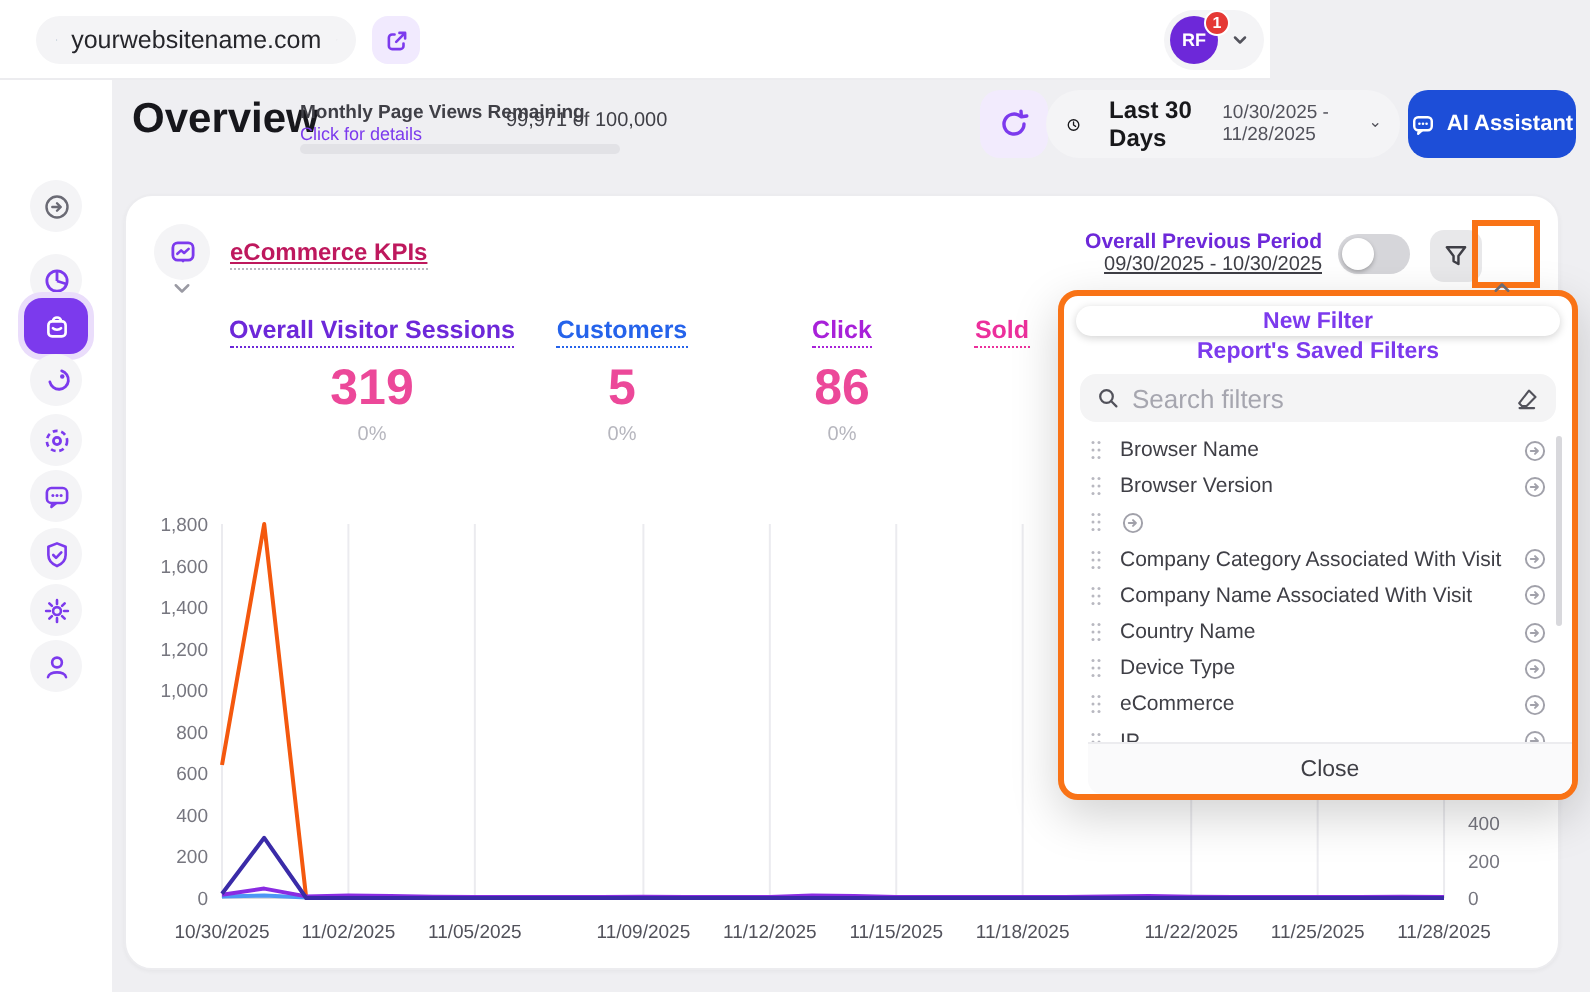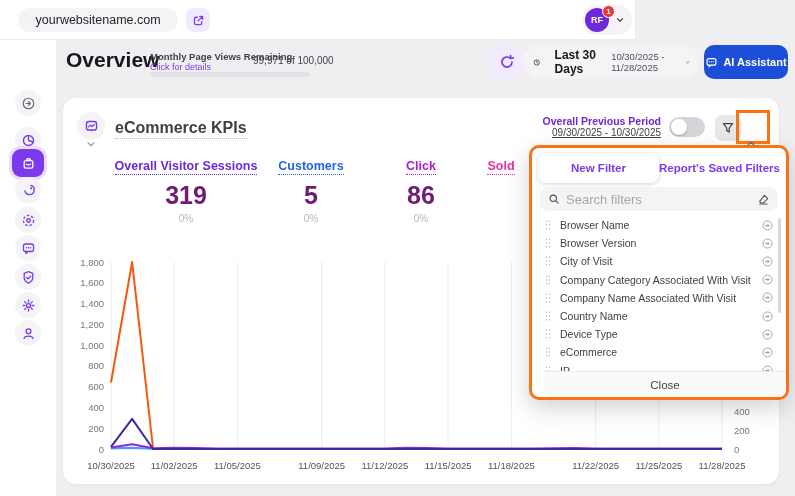--- a/index.html
+++ b/index.html
@@ -47,43 +47,43 @@
   .ai-btn { position:absolute; left:704px; top:45px; height:34px; width:84px;
     background:#1d4ed8; border-radius:10px; color:#fff; display:flex; align-items:center;
     justify-content:center; gap:5px; font-size:11px; font-weight:bold; cursor:pointer; }
 
   
   .card { position:absolute; left:62px; top:97px; width:718px; height:388px;
     background:#FFFFFF; border-radius:14px; border:1px solid #ECECEF;
     box-shadow:0 1px 2px rgba(0,0,0,.04); z-index:1; }
   .kpi-ic { position:absolute; left:14px; top:14px; width:28px; height:28px; border-radius:50%;
     background:#F4F4F6; display:flex; align-items:center; justify-content:center; cursor:pointer; }
-  .card-title { position:absolute; left:52px; top:21px; font-size:16px; font-weight:bold;
-    color:#404040; border-bottom:1px dotted #B9B9C2; padding-bottom:1px; }
+  .card-title { position:absolute; left:52px; top:21px; font-size:12px; font-weight:bold;
+    color:#be185d; border-bottom:1px dotted #B9B9C2; padding-bottom:1px;text-decoration:underline; }
   .cmp-label { position:absolute; right:118px; top:17px; font-size:10.5px; font-weight:bold;
     color:#6D28D9; text-align:right; }
   .cmp-range { position:absolute; right:118px; top:29px; font-size:10px; color:#3F3F46; text-align:left;text-decoration:underline; }
   .toggle { position:absolute; right:74px; top:19px; width:36px; height:20px;
     background:#D6D6DA; border-radius:10px; cursor:pointer; }
   .toggle .knob { position:absolute; left:2px; top:2px; width:16px; height:16px;
     background:#fff; border-radius:50%; box-shadow:0 1px 2px rgba(0,0,0,.25); }
   .funnel-btn { position:absolute; right:38px; top:17px; width:26px; height:26px;
     background:#E8E8EA; border-radius:7px; display:flex; align-items:center; justify-content:center; cursor:pointer; }
 
   .kpi-col { position:absolute; top:58px; text-align:center; }
   .kpi-col .klabel { display:inline-block; font-size:12.5px; font-weight:bold;
     border-bottom:1px dotted currentColor; padding-bottom:1px; white-space:nowrap; }
-  .kpi-col .kvalue { font-size:25px; font-weight:bold; color:#701a75; margin-top:6px; }
+  .kpi-col .kvalue { font-size:25px; font-weight:bold; color:#ec4899; margin-top:6px; }
   .kpi-col .kchange { font-size:10px; color:#B6B6BE; margin-top:3px; }
 
   
   .filter-panel { position:absolute; left:529px; top:145px; width:260px; height:255px;
     background:#FFFFFF; border:3px solid #F97316; border-radius:10px;
     box-shadow:0 8px 24px rgba(0,0,0,.18); z-index:20; }
-  .fp-tabs { position:absolute; left:6px; right:6px; top:5px; height:30px; display:flex; }
+  .fp-tabs { position:absolute; left:6px; right:6px; top:5px; height:30px; display:flex;flex-direction:column; }
   .fp-tab { flex:1; display:flex; align-items:center; justify-content:center;
     font-size:11.5px; font-weight:bold; color:#7C3AED; cursor:pointer; border-radius:8px; }
   .fp-tab.active { background:#FFFFFF; box-shadow:0 1px 4px rgba(0,0,0,.18); }
   .fp-search { position:absolute; left:8px; right:8px; top:39px; height:24px;
     background:#F4F4F5; border-radius:8px; display:flex; align-items:center; padding:0 8px; gap:6px; }
   .fp-search input { flex:1; border:none; outline:none; background:transparent;
     font-size:13px; color:#3F3F46; font-family:"Liberation Sans", sans-serif; }
   .fp-search input::placeholder { color:#A6A6AF; }
   .fp-list { position:absolute; left:0; right:0; top:68px; bottom:26px; overflow:hidden; }
   .fp-row { height:18.2px; display:flex; align-items:center; padding:0 12px; gap:8px; cursor:pointer; }
@@ -373,21 +373,20 @@
       </div>
       <div class="fp-row">
         <svg width="8" height="12" viewBox="0 0 10 16">
           <circle cx="3" cy="3" r="1" fill="#B8B8C0"></circle>
           <circle cx="7" cy="3" r="1" fill="#B8B8C0"></circle>
           <circle cx="3" cy="8" r="1" fill="#B8B8C0"></circle>
           <circle cx="7" cy="8" r="1" fill="#B8B8C0"></circle>
           <circle cx="3" cy="13" r="1" fill="#B8B8C0"></circle>
           <circle cx="7" cy="13" r="1" fill="#B8B8C0"></circle>
         </svg>
-        <span class="flabel">City of Visit</span>
         <svg width="13" height="13" viewBox="0 0 16 16">
           <circle cx="8" cy="8" r="5.6" fill="none" stroke="#A1A1AA" stroke-width="1.2"></circle>
           <path d="M5.4 8h4.4M8 6.2L9.8 8 8 9.8" fill="none" stroke="#A1A1AA" stroke-width="1.2" stroke-linecap="round" stroke-linejoin="round"></path>
         </svg>
       </div>
       <div class="fp-row">
         <svg width="8" height="12" viewBox="0 0 10 16">
           <circle cx="3" cy="3" r="1" fill="#B8B8C0"></circle>
           <circle cx="7" cy="3" r="1" fill="#B8B8C0"></circle>
           <circle cx="3" cy="8" r="1" fill="#B8B8C0"></circle>

